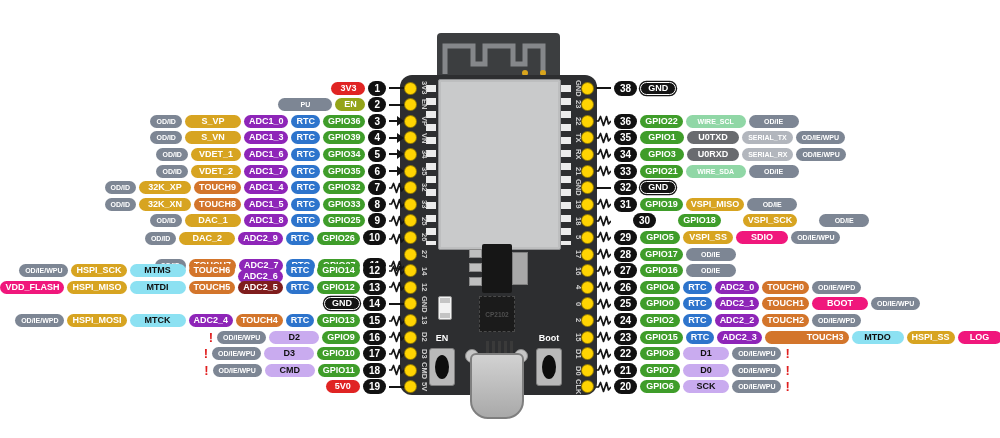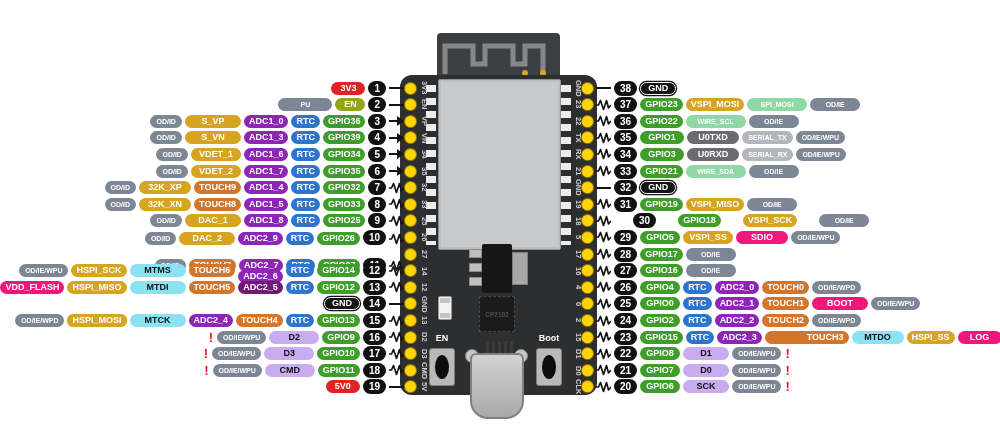--- a/index.html
+++ b/index.html
@@ -245,42 +245,42 @@
         <svg width="15" height="12" viewBox="0 0 15 12">
           <polyline points="0,6 2.5,6 4.5,1.5 7.5,10.5 10.5,1.5 12.5,9 15,6" fill="none" stroke="#151515" stroke-width="1.7" stroke-linejoin="round"></polyline>
         </svg>
       </span>
     </div>
     <div class="row left" style="top: 279.832px; padding-left: 45px;">
       <span class="badge" style="background: rgb(240, 23, 124); color: rgb(255, 255, 255);">VDD_FLASH</span>
       <span class="badge" style="background: rgb(215, 164, 33); color: rgb(255, 255, 255);">HSPI_MISO</span>
       <span class="badge" style="background: rgb(140, 225, 242); color: rgb(16, 16, 16); min-width: 56px;">MTDI</span>
       <span class="badge" style="background: rgb(211, 117, 43); color: rgb(255, 255, 255);">TOUCH5</span>
-      <span class="badge" style="background: #701a75; color: rgb(255, 255, 255);">ADC2_5</span>
+      <span class="badge" style="background: #7f1d1d; color: rgb(255, 255, 255);">ADC2_5</span>
       <span class="badge" style="background: rgb(45, 116, 204); color: rgb(255, 255, 255);">RTC</span>
       <span class="badge" style="background: rgb(63, 157, 42); color: rgb(255, 255, 255);">GPIO12</span>
       <span class="pincap">13</span>
       <span class="conn">
         <svg width="15" height="12" viewBox="0 0 15 12">
           <polyline points="0,6 2.5,6 4.5,1.5 7.5,10.5 10.5,1.5 12.5,9 15,6" fill="none" stroke="#151515" stroke-width="1.7" stroke-linejoin="round"></polyline>
         </svg>
       </span>
     </div>
     <div class="row left" style="top: 296.443px;">
       <span class="badge gnd" style="background: rgb(20, 20, 20); color: rgb(255, 255, 255); min-width: 36px;">GND</span>
       <span class="pincap">14</span>
       <span class="conn">
         <svg width="15" height="12" viewBox="0 0 15 12">
           <line x1="0" y1="6" x2="15" y2="6" stroke="#151515" stroke-width="2"></line>
         </svg>
       </span>
     </div>
     <div class="row left" style="top: 313.054px;">
       <span class="badge small" style="background: rgb(125, 134, 148); color: rgb(255, 255, 255);">OD/IE/WPD</span>
-      <span class="badge" style="background: rgb(215, 164, 33); color: rgb(255, 255, 255); border-radius: 6px;">HSPI_MOSI</span>
+      <span class="badge" style="background: rgb(215, 164, 33); color: rgb(255, 255, 255);">HSPI_MOSI</span>
       <span class="badge" style="background: rgb(140, 225, 242); color: rgb(16, 16, 16); min-width: 56px;">MTCK</span>
       <span class="badge" style="background: rgb(142, 37, 184); color: rgb(255, 255, 255);">ADC2_4</span>
       <span class="badge" style="background: rgb(211, 117, 43); color: rgb(255, 255, 255);">TOUCH4</span>
       <span class="badge" style="background: rgb(45, 116, 204); color: rgb(255, 255, 255);">RTC</span>
       <span class="badge" style="background: rgb(63, 157, 42); color: rgb(255, 255, 255);">GPIO13</span>
       <span class="pincap">15</span>
       <span class="conn">
         <svg width="15" height="12" viewBox="0 0 15 12">
           <polyline points="0,6 2.5,6 4.5,1.5 7.5,10.5 10.5,1.5 12.5,9 15,6" fill="none" stroke="#151515" stroke-width="1.7" stroke-linejoin="round"></polyline>
         </svg>
@@ -332,32 +332,20 @@
       </span>
     </div>
     <div class="row right" style="top: 80.5px;">
       <span class="conn">
         <svg width="15" height="12" viewBox="0 0 15 12">
           <line x1="0" y1="6" x2="15" y2="6" stroke="#151515" stroke-width="2"></line>
         </svg>
       </span>
       <span class="pincap">38</span>
       <span class="badge gnd" style="background: rgb(20, 20, 20); color: rgb(255, 255, 255); min-width: 36px;">GND</span>
-    </div>
-    <div class="row right" style="top: 97.111px;">
-      <span class="conn">
-        <svg width="15" height="12" viewBox="0 0 15 12">
-          <polyline points="0,6 2.5,6 4.5,1.5 7.5,10.5 10.5,1.5 12.5,9 15,6" fill="none" stroke="#151515" stroke-width="1.7" stroke-linejoin="round"></polyline>
-        </svg>
-      </span>
-      <span class="pincap">37</span>
-      <span class="badge" style="background: rgb(63, 157, 42); color: rgb(255, 255, 255);">GPIO23</span>
-      <span class="badge" style="background: rgb(215, 164, 33); color: rgb(255, 255, 255);">VSPI_MOSI</span>
-      <span class="badge small" style="background: rgb(144, 215, 166); color: rgb(255, 255, 255); min-width: 60px;">SPI_MOSI</span>
-      <span class="badge small" style="background: rgb(125, 134, 148); color: rgb(255, 255, 255); min-width: 50px;">OD/IE</span>
     </div>
     <div class="row right" style="top: 113.722px;">
       <span class="conn">
         <svg width="15" height="12" viewBox="0 0 15 12">
           <polyline points="0,6 2.5,6 4.5,1.5 7.5,10.5 10.5,1.5 12.5,9 15,6" fill="none" stroke="#151515" stroke-width="1.7" stroke-linejoin="round"></polyline>
         </svg>
       </span>
       <span class="pincap">36</span>
       <span class="badge" style="background: rgb(63, 157, 42); color: rgb(255, 255, 255);">GPIO22</span>
       <span class="badge small" style="background: rgb(144, 215, 166); color: rgb(255, 255, 255); min-width: 60px;">WIRE_SCL</span>

